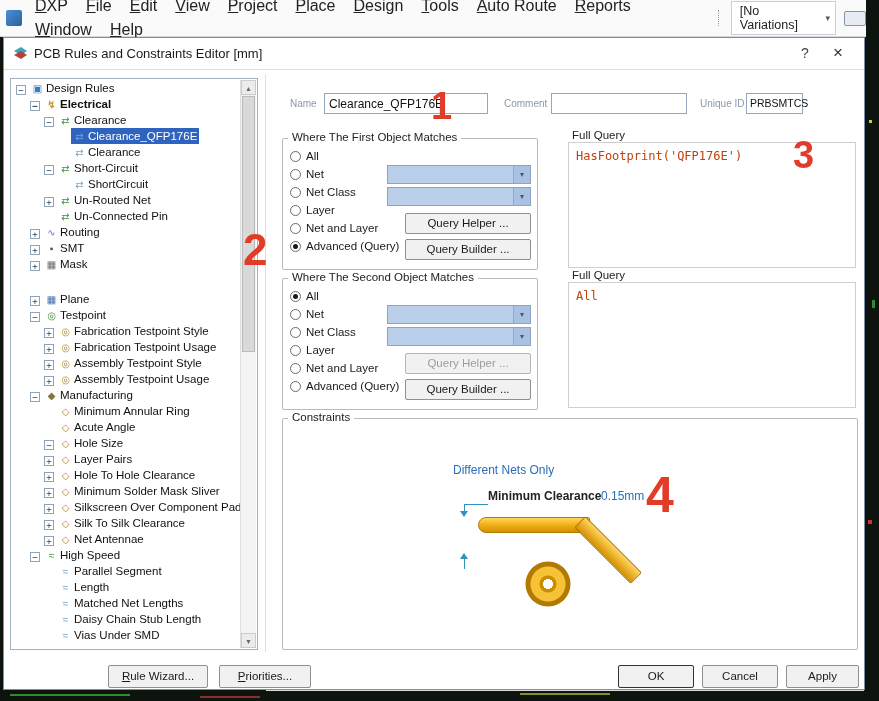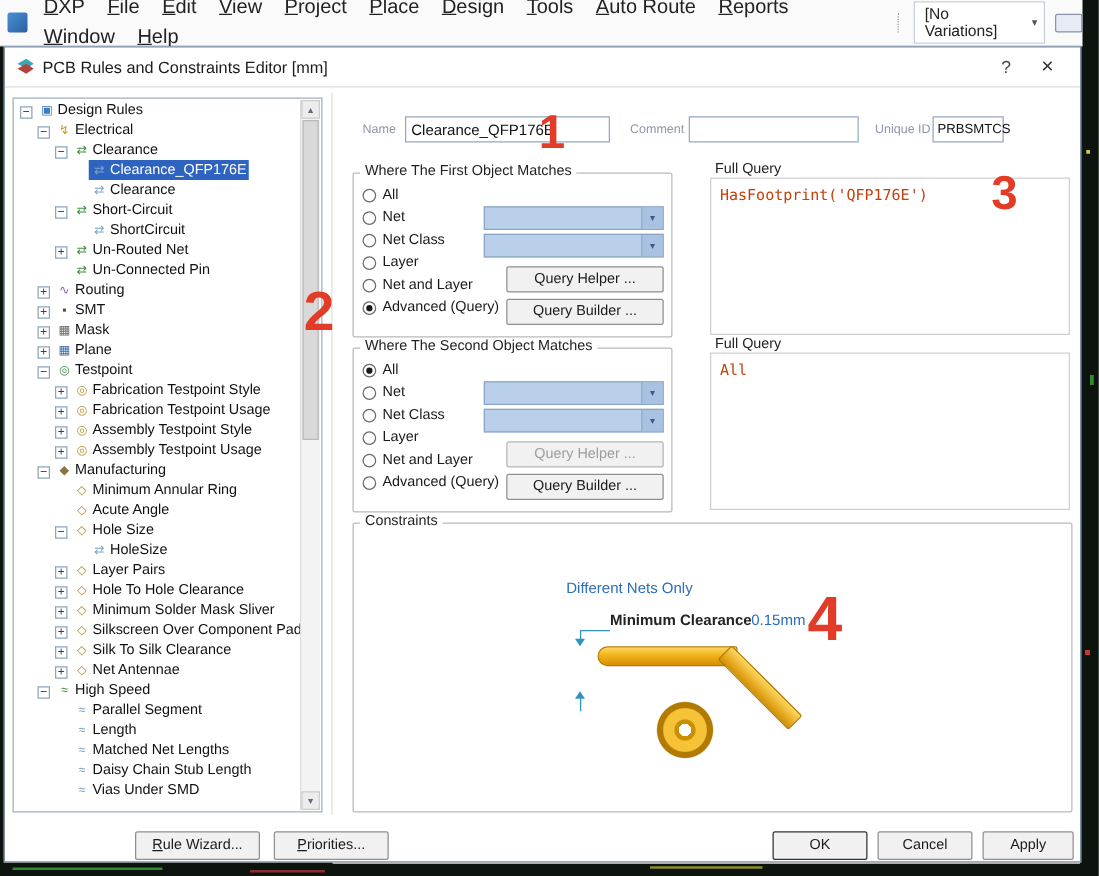--- a/index.html
+++ b/index.html
@@ -177,42 +177,41 @@
         </svg>
     </span>
     <span class="dlg-title">PCB Rules and Constraints Editor [mm]</span>
     <span class="dlg-help">?</span>
     <span class="dlg-close">×</span>
   </div>
 
   <div class="tree-panel">
     <div class="tree-rows">
         <div class="trow" style="padding-left: 3px;"><span class="tbox">−</span><span class="thl"><span class="ticon" style="color: rgb(58, 125, 189);">▣</span><span class="tlabel">Design Rules</span></span></div>
-        <div class="trow" style="padding-left: 17px;"><span class="tbox">−</span><span class="thl"><span class="ticon" style="color: rgb(201, 153, 42);">↯</span><span class="tlabel">Electrical</span></span></div>
+        <div class="trow" style="padding-left: 17px; font-weight: bold;"><span class="tbox">−</span><span class="thl"><span class="ticon" style="color: rgb(201, 153, 42);">↯</span><span class="tlabel">Electrical</span></span></div>
         <div class="trow" style="padding-left: 31px;"><span class="tbox">−</span><span class="thl"><span class="ticon" style="color: rgb(63, 143, 63);">⇄</span><span class="tlabel">Clearance</span></span></div>
         <div class="trow" style="padding-left: 45px;"><span class="tbox empty"></span><span class="thl sel"><span class="ticon" style="color: rgb(122, 165, 201);">⇄</span><span class="tlabel">Clearance_QFP176E</span></span></div>
         <div class="trow" style="padding-left: 45px;"><span class="tbox empty"></span><span class="thl"><span class="ticon" style="color: rgb(122, 165, 201);">⇄</span><span class="tlabel">Clearance</span></span></div>
         <div class="trow" style="padding-left: 31px;"><span class="tbox">−</span><span class="thl"><span class="ticon" style="color: rgb(63, 143, 63);">⇄</span><span class="tlabel">Short-Circuit</span></span></div>
         <div class="trow" style="padding-left: 45px;"><span class="tbox empty"></span><span class="thl"><span class="ticon" style="color: rgb(122, 165, 201);">⇄</span><span class="tlabel">ShortCircuit</span></span></div>
         <div class="trow" style="padding-left: 31px;"><span class="tbox">+</span><span class="thl"><span class="ticon" style="color: rgb(63, 143, 63);">⇄</span><span class="tlabel">Un-Routed Net</span></span></div>
         <div class="trow" style="padding-left: 31px;"><span class="tbox empty"></span><span class="thl"><span class="ticon" style="color: rgb(63, 143, 63);">⇄</span><span class="tlabel">Un-Connected Pin</span></span></div>
         <div class="trow" style="padding-left: 17px;"><span class="tbox">+</span><span class="thl"><span class="ticon" style="color: rgb(138, 95, 176);">∿</span><span class="tlabel">Routing</span></span></div>
         <div class="trow" style="padding-left: 17px;"><span class="tbox">+</span><span class="thl"><span class="ticon" style="color: rgb(107, 74, 50);">▪</span><span class="tlabel">SMT</span></span></div>
         <div class="trow" style="padding-left: 17px;"><span class="tbox">+</span><span class="thl"><span class="ticon" style="color: rgb(106, 106, 106);">▦</span><span class="tlabel">Mask</span></span></div>
-        <div class="trow" style="padding-left: 17px;"><span class="tbox">+</span><span class="thl"><span class="ticon" style="color: rgb(63, 111, 174);">▦</span><span class="tlabel">Plane</span></span></div>
+        <div class="trow" style="padding-left: 17px; margin-top: 19px;"><span class="tbox">+</span><span class="thl"><span class="ticon" style="color: rgb(63, 111, 174);">▦</span><span class="tlabel">Plane</span></span></div>
         <div class="trow" style="padding-left: 17px;"><span class="tbox">−</span><span class="thl"><span class="ticon" style="color: rgb(63, 143, 63);">◎</span><span class="tlabel">Testpoint</span></span></div>
         <div class="trow" style="padding-left: 31px;"><span class="tbox">+</span><span class="thl"><span class="ticon" style="color: rgb(176, 143, 42);">◎</span><span class="tlabel">Fabrication Testpoint Style</span></span></div>
         <div class="trow" style="padding-left: 31px;"><span class="tbox">+</span><span class="thl"><span class="ticon" style="color: rgb(176, 143, 42);">◎</span><span class="tlabel">Fabrication Testpoint Usage</span></span></div>
         <div class="trow" style="padding-left: 31px;"><span class="tbox">+</span><span class="thl"><span class="ticon" style="color: rgb(176, 143, 42);">◎</span><span class="tlabel">Assembly Testpoint Style</span></span></div>
         <div class="trow" style="padding-left: 31px;"><span class="tbox">+</span><span class="thl"><span class="ticon" style="color: rgb(176, 143, 42);">◎</span><span class="tlabel">Assembly Testpoint Usage</span></span></div>
         <div class="trow" style="padding-left: 17px;"><span class="tbox">−</span><span class="thl"><span class="ticon" style="color: rgb(138, 115, 64);">◆</span><span class="tlabel">Manufacturing</span></span></div>
         <div class="trow" style="padding-left: 31px;"><span class="tbox empty"></span><span class="thl"><span class="ticon" style="color: rgb(176, 143, 42);">◇</span><span class="tlabel">Minimum Annular Ring</span></span></div>
         <div class="trow" style="padding-left: 31px;"><span class="tbox empty"></span><span class="thl"><span class="ticon" style="color: rgb(176, 143, 42);">◇</span><span class="tlabel">Acute Angle</span></span></div>
         <div class="trow" style="padding-left: 31px;"><span class="tbox">−</span><span class="thl"><span class="ticon" style="color: rgb(176, 143, 42);">◇</span><span class="tlabel">Hole Size</span></span></div>
-        <div class="trow" style="padding-left: 45px;"><span class="tbox empty"></span><span class="thl"><span class="ticon" style="color: rgb(122, 165, 201);">⇄</span><span class="tlabel">HoleSize</span></span></div>
         <div class="trow" style="padding-left: 31px;"><span class="tbox">+</span><span class="thl"><span class="ticon" style="color: rgb(176, 143, 42);">◇</span><span class="tlabel">Layer Pairs</span></span></div>
         <div class="trow" style="padding-left: 31px;"><span class="tbox">+</span><span class="thl"><span class="ticon" style="color: rgb(176, 143, 42);">◇</span><span class="tlabel">Hole To Hole Clearance</span></span></div>
         <div class="trow" style="padding-left: 31px;"><span class="tbox">+</span><span class="thl"><span class="ticon" style="color: rgb(176, 143, 42);">◇</span><span class="tlabel">Minimum Solder Mask Sliver</span></span></div>
         <div class="trow" style="padding-left: 31px;"><span class="tbox">+</span><span class="thl"><span class="ticon" style="color: rgb(176, 143, 42);">◇</span><span class="tlabel">Silkscreen Over Component Pads</span></span></div>
         <div class="trow" style="padding-left: 31px;"><span class="tbox">+</span><span class="thl"><span class="ticon" style="color: rgb(176, 143, 42);">◇</span><span class="tlabel">Silk To Silk Clearance</span></span></div>
         <div class="trow" style="padding-left: 31px;"><span class="tbox">+</span><span class="thl"><span class="ticon" style="color: rgb(176, 143, 42);">◇</span><span class="tlabel">Net Antennae</span></span></div>
         <div class="trow" style="padding-left: 17px;"><span class="tbox">−</span><span class="thl"><span class="ticon" style="color: rgb(63, 143, 63);">≈</span><span class="tlabel">High Speed</span></span></div>
         <div class="trow" style="padding-left: 31px;"><span class="tbox empty"></span><span class="thl"><span class="ticon" style="color: rgb(122, 159, 192);">≈</span><span class="tlabel">Parallel Segment</span></span></div>
         <div class="trow" style="padding-left: 31px;"><span class="tbox empty"></span><span class="thl"><span class="ticon" style="color: rgb(122, 159, 192);">≈</span><span class="tlabel">Length</span></span></div>
         <div class="trow" style="padding-left: 31px;"><span class="tbox empty"></span><span class="thl"><span class="ticon" style="color: rgb(122, 159, 192);">≈</span><span class="tlabel">Matched Net Lengths</span></span></div>

